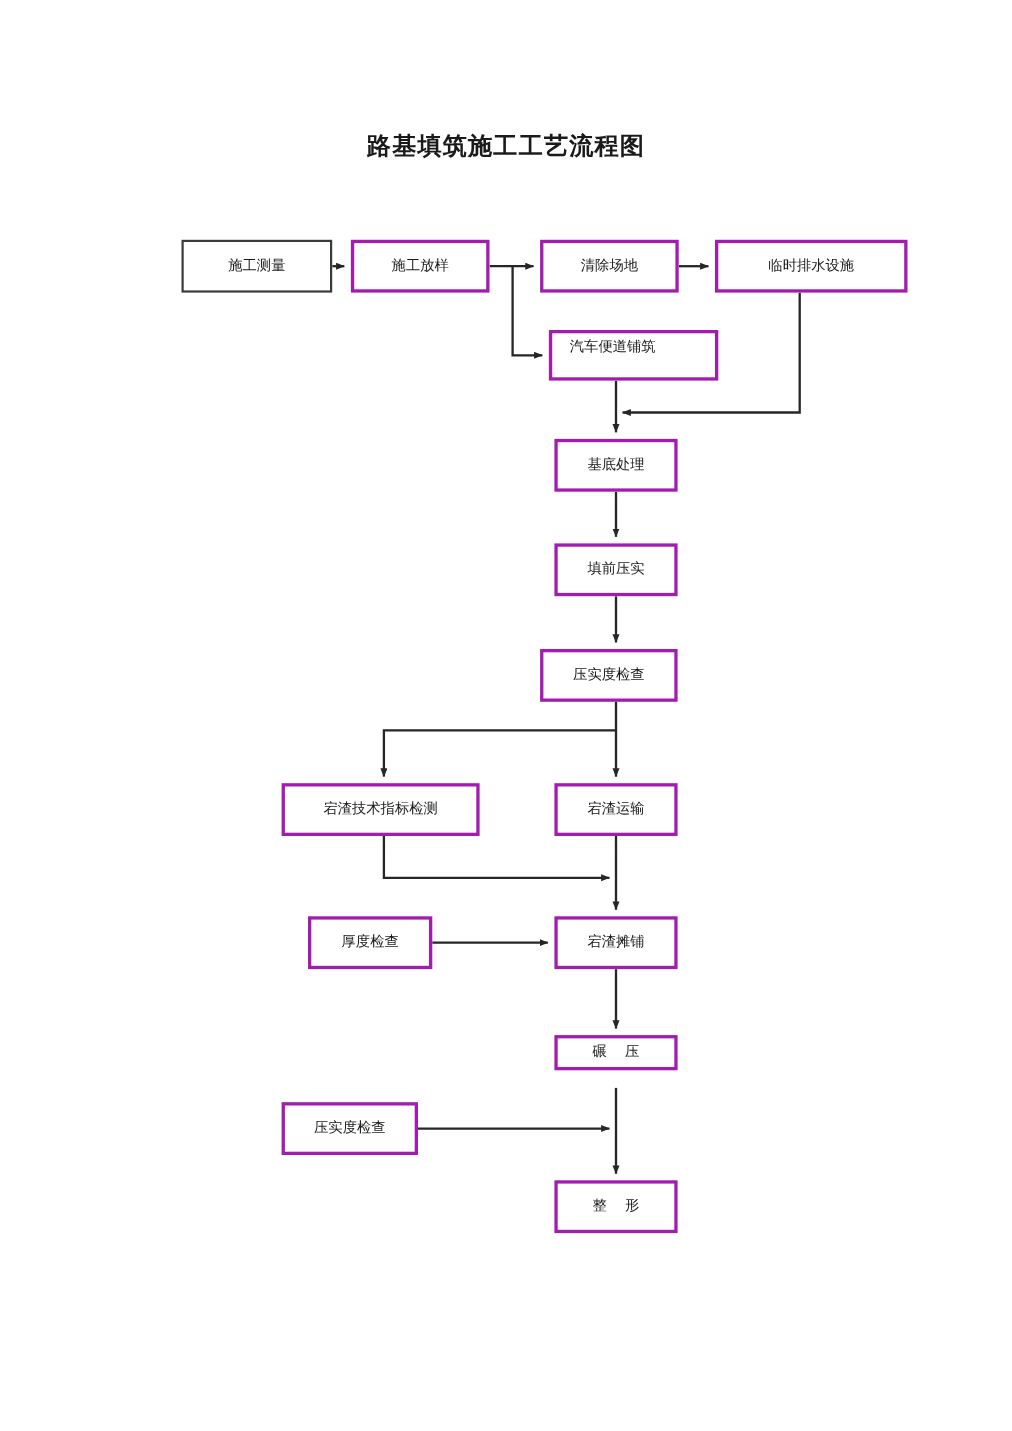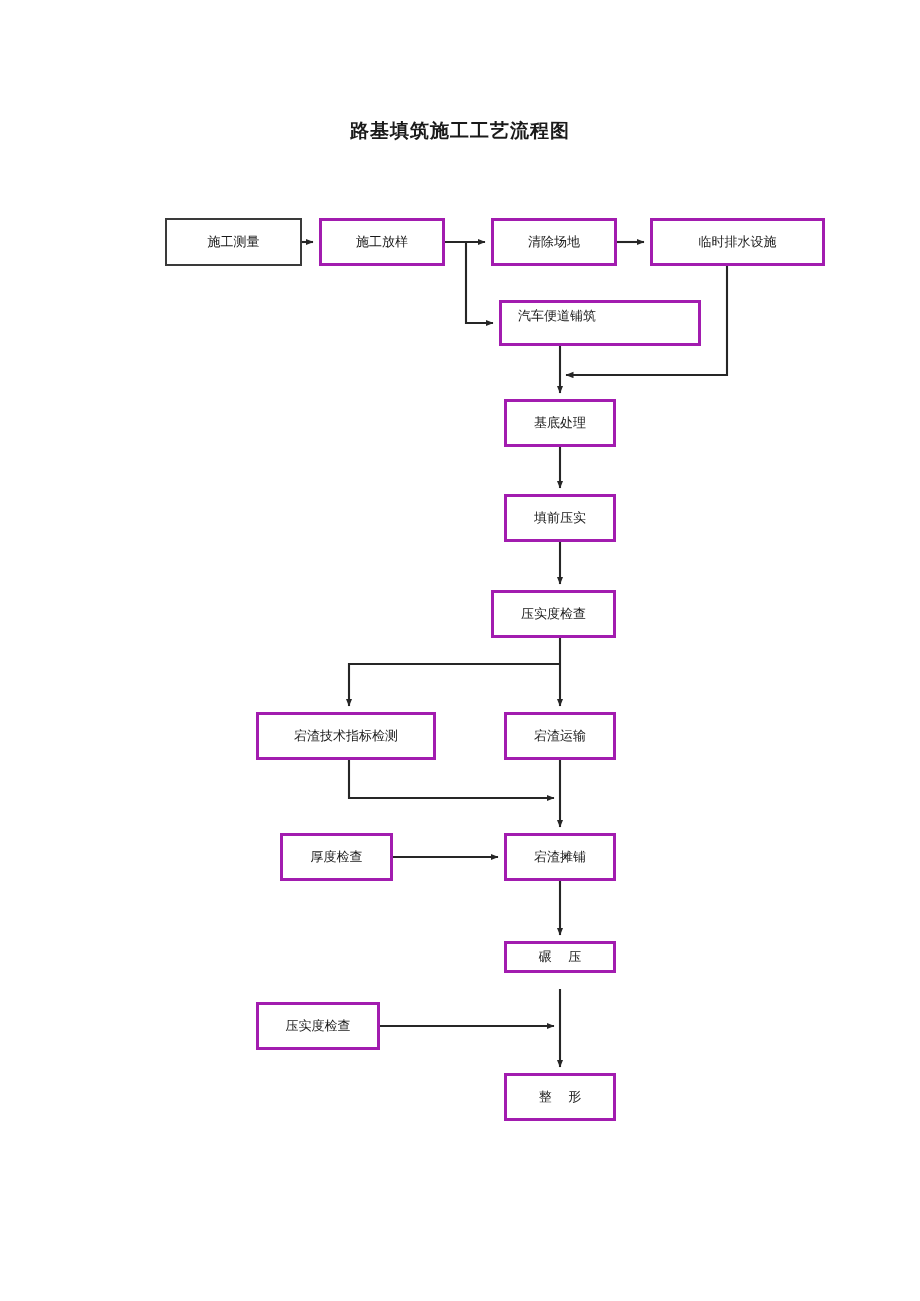--- a/index.html
+++ b/index.html
@@ -17,21 +17,21 @@
     background: #ffffff;
     overflow: hidden;
   }
   #title {
     position: absolute;
     left: 0;
     top: 118px;
     width: 920px;
     text-align: center;
     font-family: "DejaVu Serif", "Liberation Serif", serif;
-    font-size: 19px;
+    font-size: 22px;
     font-weight: bold;
     color: #1a1a1a;
     letter-spacing: 1px;
   }
   .node {
     position: absolute;
     box-sizing: border-box;
     border: 3px solid #a21caf;
     background: #ffffff;
     font-family: "DejaVu Serif", "Liberation Serif", serif;
@@ -123,21 +123,21 @@
   </div>
 
   <div class="node" style="left:491px;top:218px;width:126px;height:48px;">
     <span>清除场地</span>
   </div>
 
   <div class="node" style="left:650px;top:218px;width:175px;height:48px;">
     <span>临时排水设施</span>
   </div>
 
-  <div class="node left-text" style="left:499px;top:300px;width:202px;height:46px;padding-left:16px;">
+  <div class="node left-text" style="left:499px;top:300px;width:154px;height:46px;padding-left:16px;">
     <span class="label-top">汽车便道铺筑</span>
   </div>
 
   <div class="node" style="left:504px;top:494px;width:112px;height:48px;">
     <span>填前压实</span>
   </div>
 
   <div class="node" style="left:504px;top:399px;width:112px;height:48px;">
     <span>基底处理</span>
   </div>

